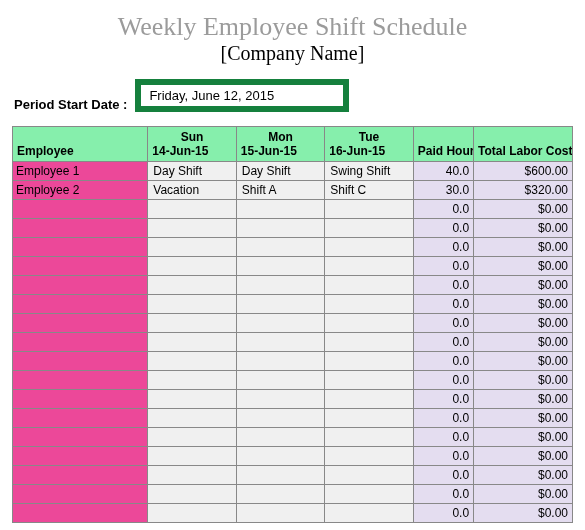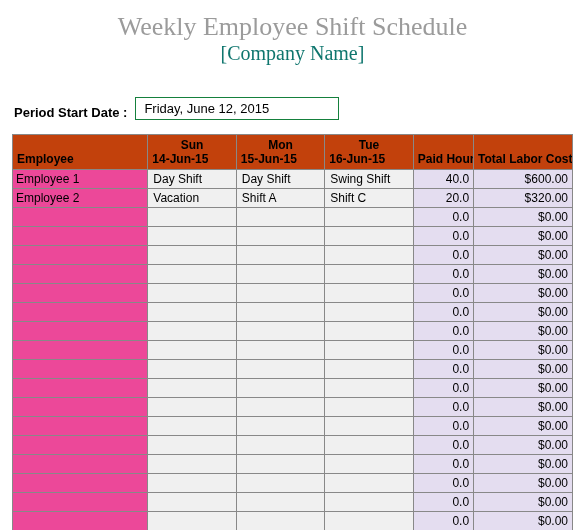--- a/index.html
+++ b/index.html
@@ -15,60 +15,59 @@
     text-align: center;
     font-size: 26px;
     color: #9b9b9b;
     font-weight: normal;
     font-family: "Times New Roman", serif;
     margin: 4px 0 0 0;
   }
   .subtitle {
     text-align: center;
     font-size: 20px;
-    color: #0f766e;
+    color: #000000;
     font-family: "Times New Roman", serif;
     margin: 0 0 14px 0;
   }
   .period-row {
     display: flex;
     align-items: flex-end;
     gap: 8px;
     margin-bottom: 14px;
     padding-left: 2px;
   }
   .period-label {
     font-size: 13px;
     font-weight: bold;
     color: #000;
   }
   .period-input {
-    border: 1px solid #15803d;
+    border: 6px solid #15803d;
     padding: 3px 18px 3px 8px;
     font-size: 13px;
     font-family: Arial, sans-serif;
     min-width: 180px;
     background: #fff;
-    margin-top: 18px;
   }
   table {
     border-collapse: collapse;
     width: 100%;
     table-layout: fixed;
   }
   th, td {
     border: 1px solid #888;
     font-size: 12px;
     padding: 0;
     height: 19px;
     overflow: hidden;
     white-space: nowrap;
   }
   th {
-    background: #c2410c;
+    background: #86efac;
     font-weight: bold;
     text-align: left;
     vertical-align: bottom;
     padding: 3px 4px;
     height: auto;
   }
   th.day { text-align: center; vertical-align: top; }
   .day-top { display:block; text-align:center; }
   .day-bot { display:block; text-align:left; font-weight:bold; }
   col.emp { width: 130px; }
@@ -143,21 +142,21 @@
           <td class="shift dayshift"><span>Day Shift</span></td>
           <td class="shift swingshift"><span>Swing Shift</span></td>
           <td class="num">40.0</td>
           <td class="num">$600.00</td>
         </tr>
         <tr>
           <td class="emp">Employee 2</td>
           <td class="shift vacation"><span>Vacation</span></td>
           <td class="shift shifta"><span>Shift A</span></td>
           <td class="shift shiftc"><span>Shift C</span></td>
-          <td class="num">20.0</td>
+          <td class="num">30.0</td>
           <td class="num">$320.00</td>
         </tr>
         <tr>
           <td class="emp"></td>
           <td class="shift"><span></span></td>
           <td class="shift"><span></span></td>
           <td class="shift"><span></span></td>
           <td class="num">0.0</td>
           <td class="num">$0.00</td>
         </tr>

